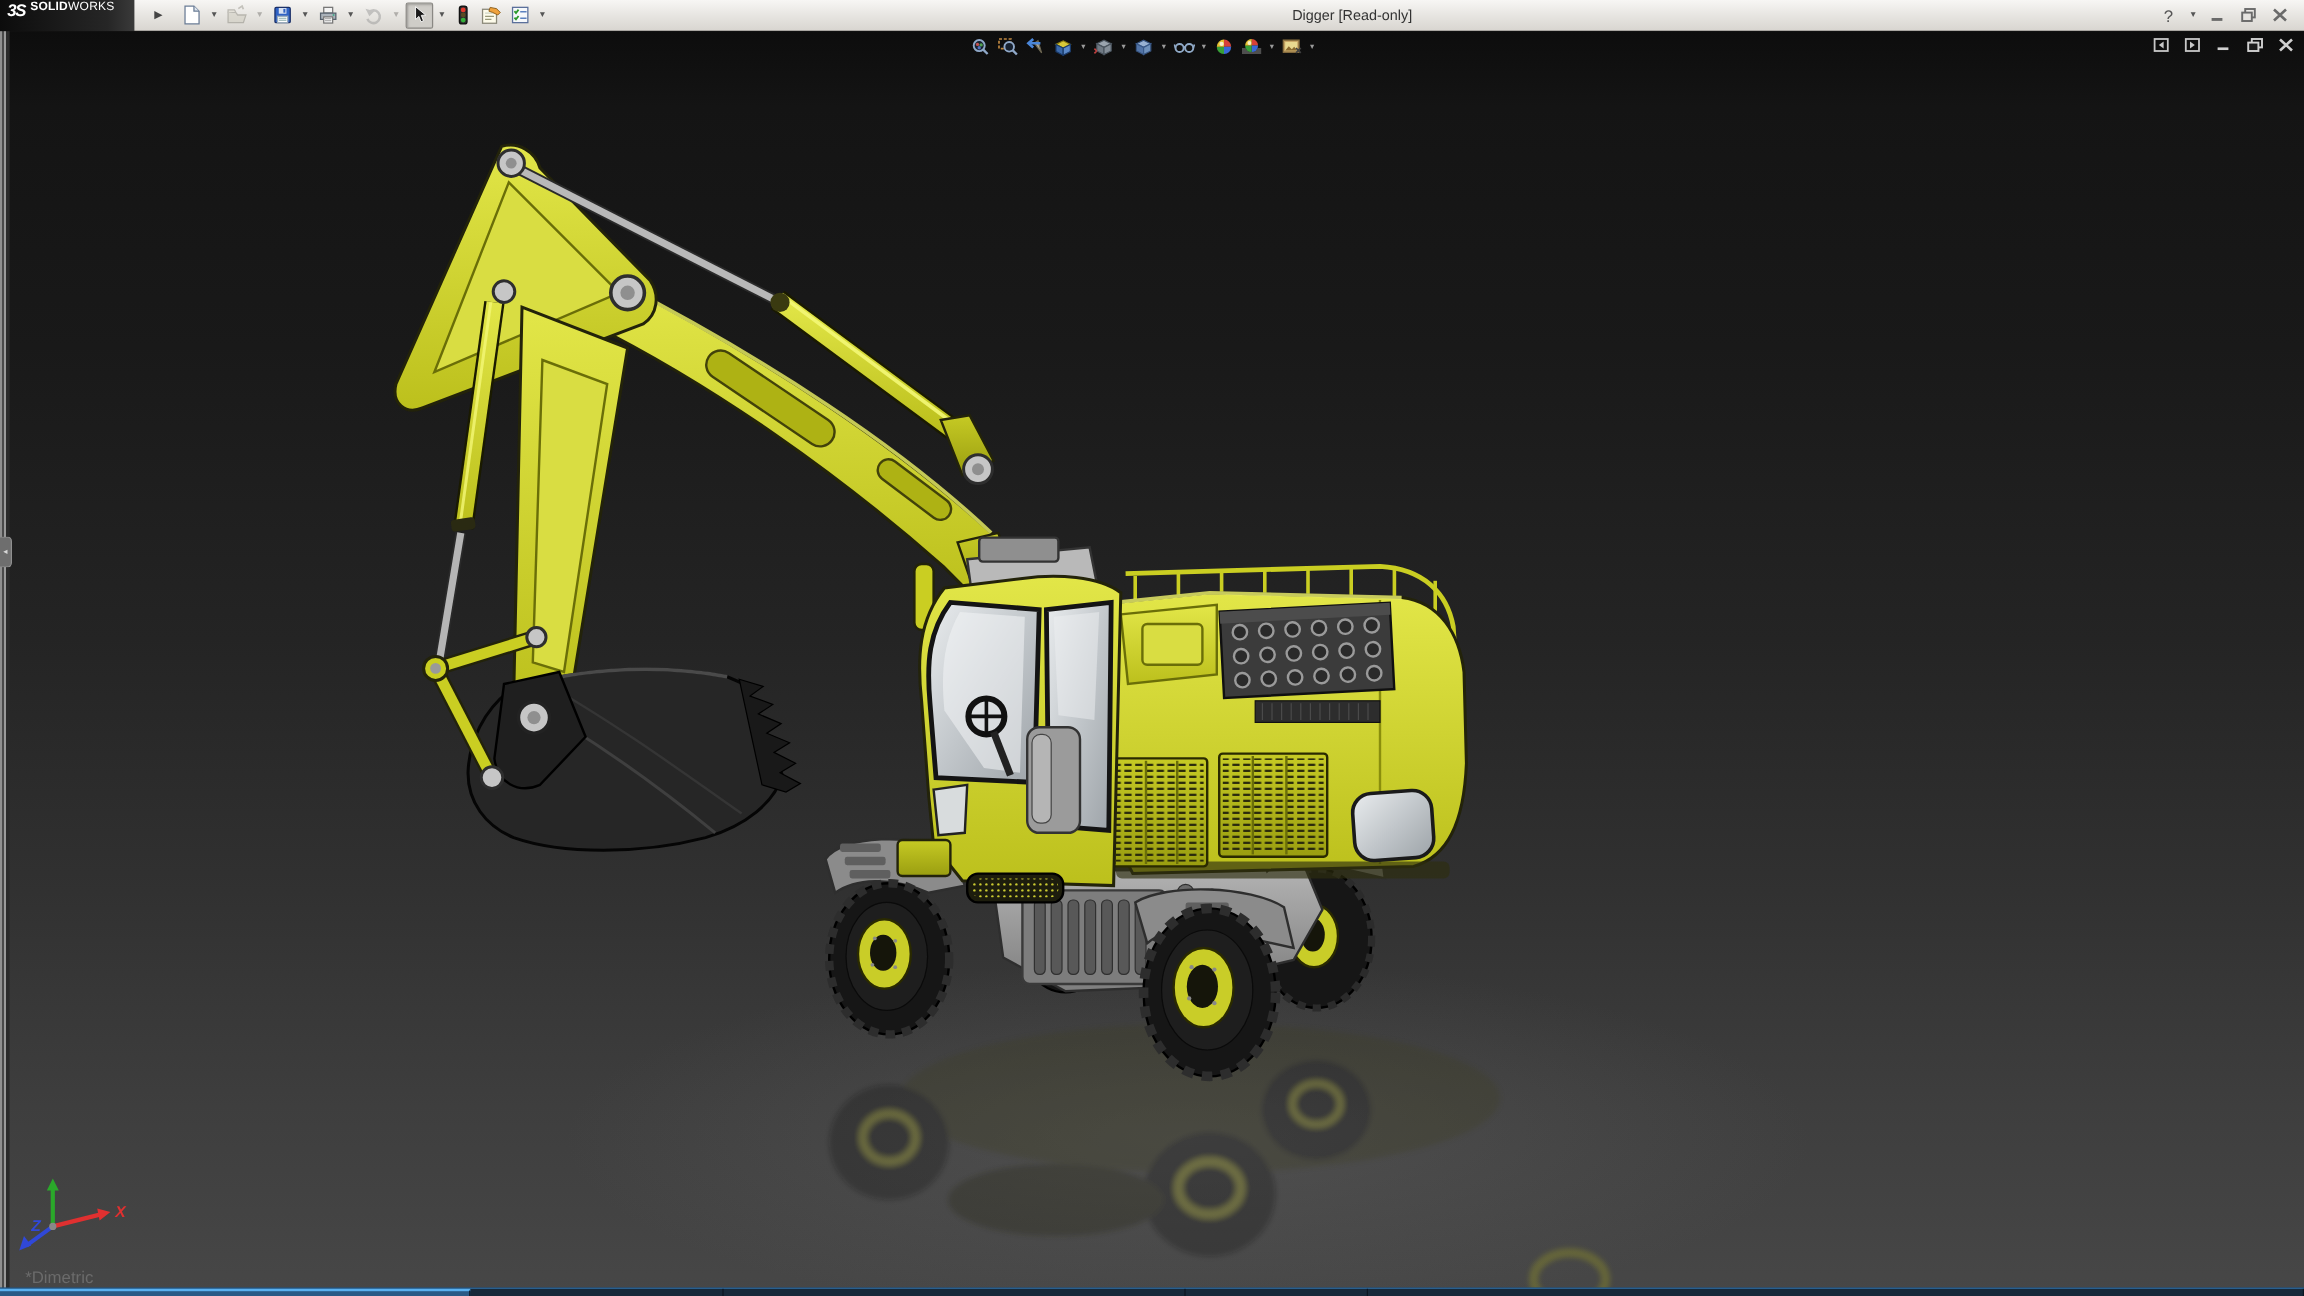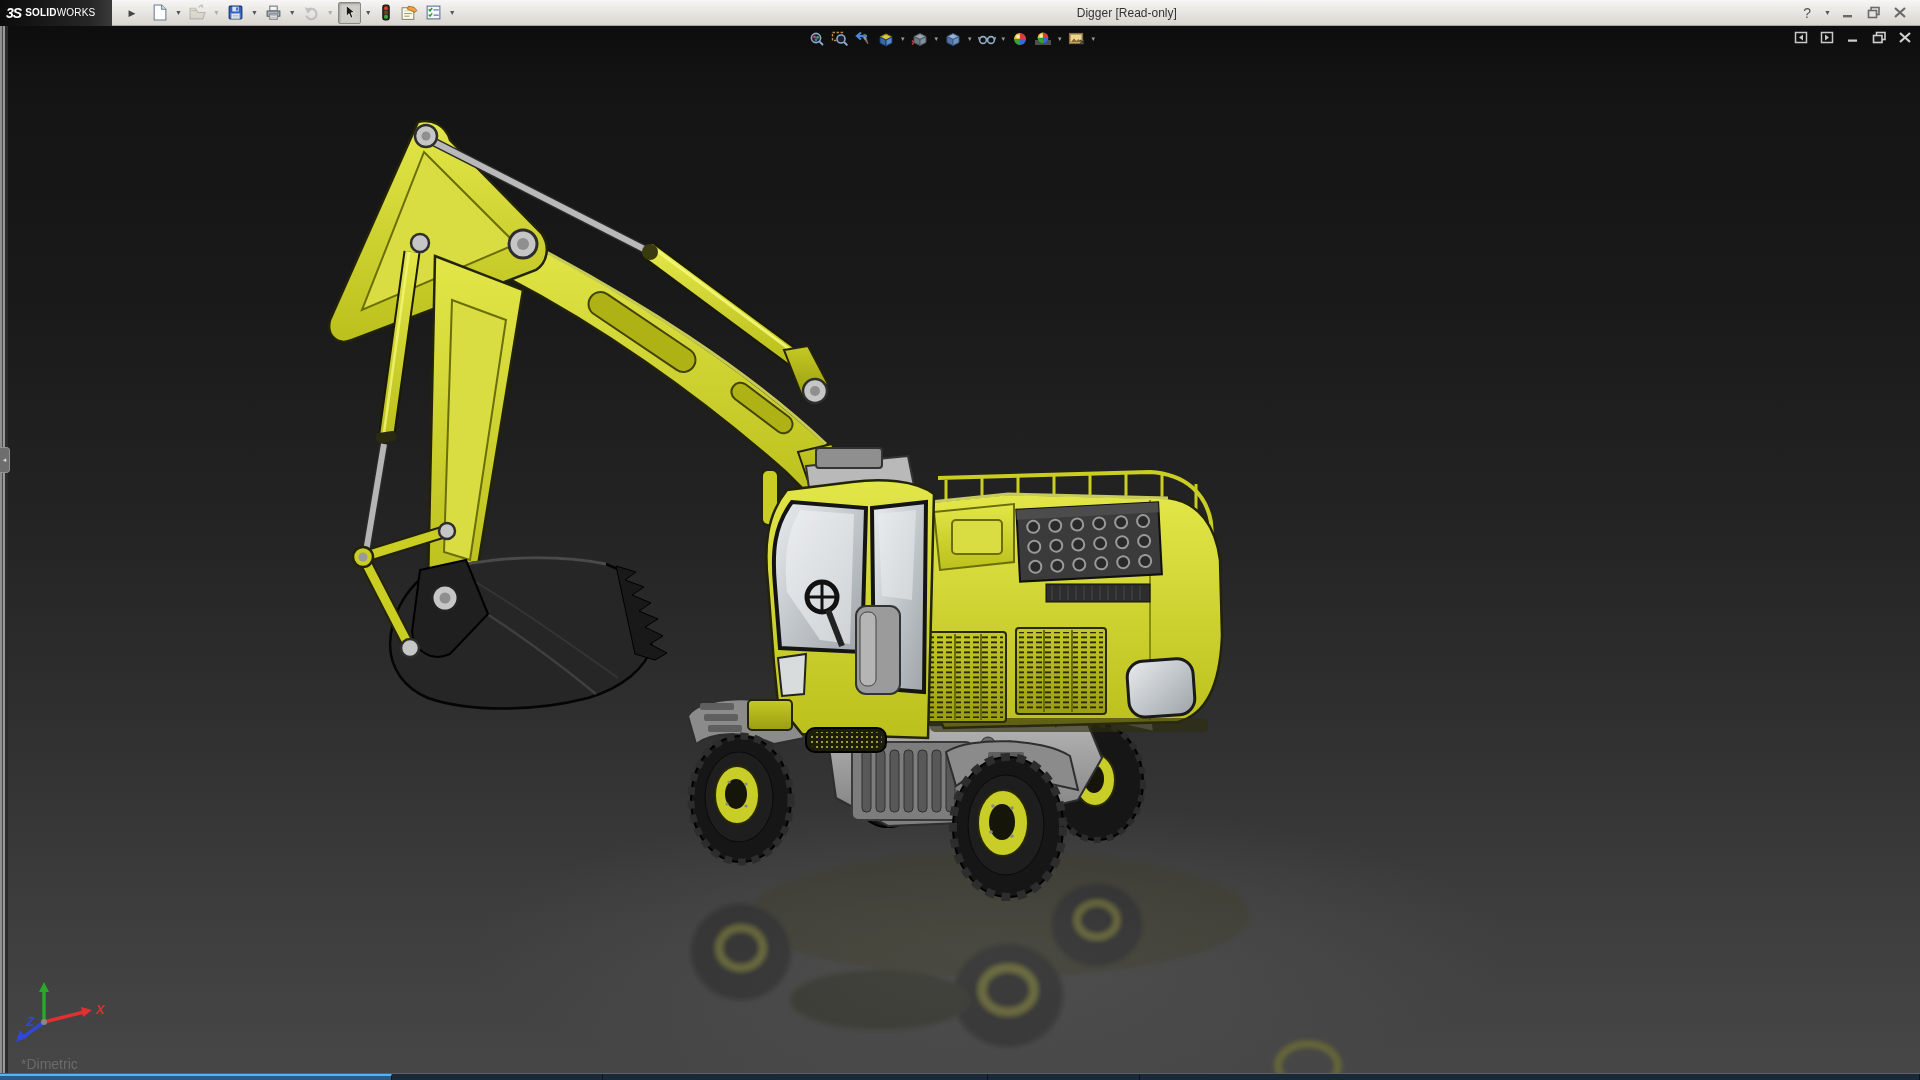--- a/index.html
+++ b/index.html
@@ -4,21 +4,21 @@
 <style>
   * { margin:0; padding:0; box-sizing:border-box; }
   html,body { width:1920px; height:1080px; background:#000; font-family:"Liberation Sans","DejaVu Sans",sans-serif; }
   .screen { position:relative; width:1920px; height:1080px; overflow:hidden; }
 
   
   .titlebar { position:absolute; top:0; left:0; width:1920px; height:26px;
     background:linear-gradient(180deg,#f7f6f4 0%,#e6e4e0 55%,#d9d6d1 100%);
     border-bottom:1px solid #a9a6a1; display:flex; align-items:center; }
   .logo-block { width:112px; height:26px; background:linear-gradient(90deg,#0c0c0c,#262626 80%,#3a3a3a);
-    display:flex; align-items:center; padding-left:6px; gap:4px; flex:0 0 auto; }
+    display:flex; align-items:flex-start; padding-left:6px; gap:4px; flex:0 0 auto; }
   .logo-mark { color:#fff; font-size:14px; font-weight:bold; font-style:italic; letter-spacing:-1px; }
   .logo-text { color:#fff; font-size:10px; letter-spacing:.2px; }
   .logo-text b { font-weight:bold; }
   .tb-grip { width:12px; height:20px; margin:0 10px 0 14px; display:flex; align-items:center; justify-content:center;
     color:#444; font-size:9px; cursor:pointer; }
   .tb-icons { display:flex; align-items:center; gap:1px; }
   .tb-btn { height:22px; display:flex; align-items:center; padding:0 2px; border:1px solid transparent; border-radius:2px; }
   .tb-btn.pressed { background:#cfcdc8; border:1px solid #8a8884; box-shadow:inset 1px 1px 2px rgba(0,0,0,.25); }
   .tb-btn svg { display:block; }
   .dd { font-size:7px; color:#555; padding:0 3px; align-self:center; }

